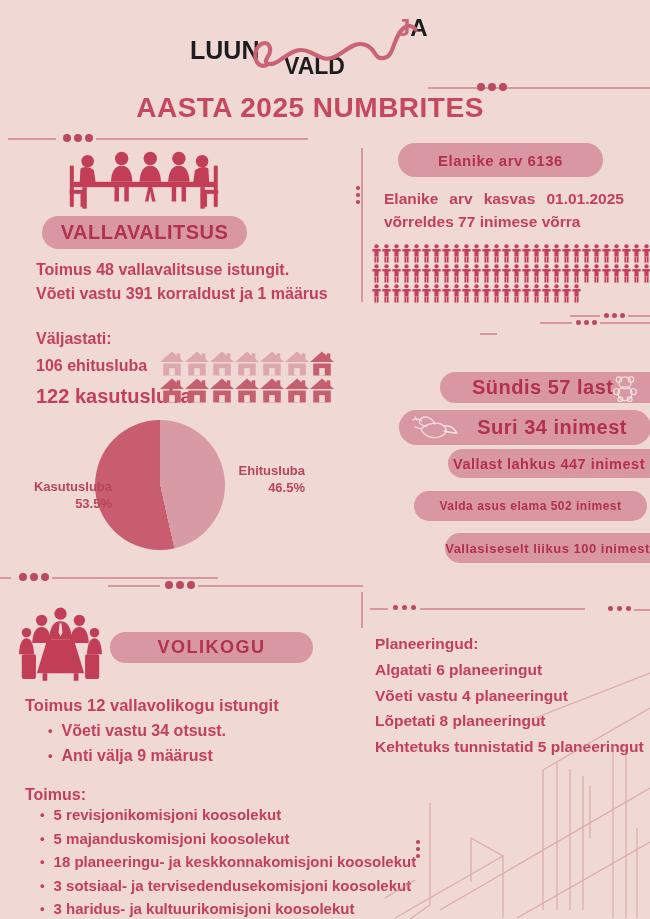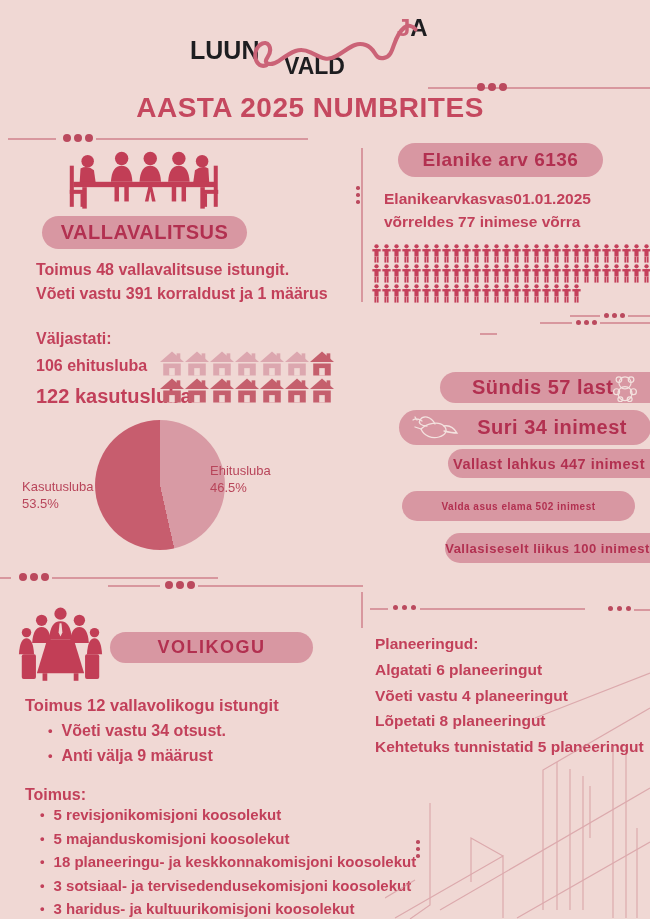--- a/index.html
+++ b/index.html
@@ -18,34 +18,34 @@
          color:#c5485f;letter-spacing:0.5px;}
   
   .pill{background:#d897a2;color:#b23050;font-weight:700;display:flex;
         align-items:center;justify-content:center;letter-spacing:0.5px;}
   .pill-round{border-radius:20px;}
   .pill-left-round{border-radius:18px 0 0 18px;}
   
   .t{font-weight:700;color:#c2405a;}
   .list-row{display:flex;align-items:flex-start;margin-bottom:6.5px;font-weight:700;color:#c2405a;}
   .bullet{margin-right:9px;font-size:13px;line-height:17px;}
-  .justify-words{display:flex;justify-content:flex-start;}
+  .justify-words{display:flex;justify-content:space-between;}
   
   .hline{position:absolute;height:1.5px;background:#d8979e;}
   .vline{position:absolute;width:1.5px;background:#d8979e;}
   .dot{position:absolute;border-radius:50%;background:#bb4a5e;}
   .d8{width:8px;height:8px;}
   .d5{width:5px;height:5px;}
   .d3{width:3.5px;height:3.5px;}
   
   .person-row{display:flex;gap:1px;height:19px;margin-bottom:1px;}
   .house-row{display:flex;gap:1px;height:25px;margin-bottom:2px;}
   
   #pie{left:95px;top:420px;width:130px;height:130px;border-radius:50%;}
-  .pie-label{text-align:left;font-size:13px;font-weight:400;color:#b8455a;line-height:17px;}
+  .pie-label{text-align:right;font-size:13px;font-weight:700;color:#b8455a;line-height:17px;}
 </style>
 </head>
 <body>
 
 <div id="canvas">
 
   <div class="abs logo-black" style="left:190px;top:36px;font-size:25px;">LUUN</div>
   <div class="abs" style="left:397px;top:14px;font-size:24px;font-weight:700;">
     <span class="logo-rose">J</span><span class="logo-black">A</span>
   </div>
@@ -136,21 +136,21 @@
     <rect x="151" y="48" width="4.5" height="15"></rect>
     <rect x="6" y="35" width="158" height="6"></rect>
     <rect x="16" y="41" width="5" height="24"></rect>
     <rect x="148" y="41" width="5" height="24"></rect>
   </svg>
 
   <div class="abs pill pill-round" style="left:42px;top:216px;width:205px;height:33px;font-size:20px;">VALLAVALITSUS</div>
   <div class="abs t" style="left:36px;top:261px;font-size:16px;">Toimus 48 vallavalitsuse istungit.</div>
   <div class="abs t" style="left:36px;top:285px;font-size:16px;">Võeti vastu 391 korraldust ja 1 määrus</div>
 
-  <div class="abs pill pill-round" style="left:398px;top:143px;width:205px;height:34px;font-size:19px;">Elanike arv 6136</div>
+  <div class="abs pill pill-round" style="left:398px;top:143px;width:205px;height:34px;font-size:15px;">Elanike arv 6136</div>
   <div class="abs t justify-words" style="left:384px;top:190px;width:240px;font-size:15.5px;">
       <span>Elanike</span>
       <span>arv</span>
       <span>kasvas</span>
       <span>01.01.2025</span>
     </div>
   <div class="abs t" style="left:384px;top:213px;font-size:15.5px;">võrreldes 77 inimese võrra</div>
   <div class="abs" style="left:372px;top:244px;" id="person-grid">
       <div class="person-row">
         <svg width="9" height="19" viewBox="0 0 10 21">
@@ -824,21 +824,21 @@
     <path d="M24 12 C20 4 12 3 9 8 C7 11 10 14 16 14"></path>
     <path d="M10 17 C16 11 28 9 33 14 C37 18 35 23 28 25 C21 27 13 24 10 17 Z"></path>
     <path d="M33 14 C38 13 43 16 46 21 C41 21 37 20 33 19"></path>
     <path d="M10 17 L4 15"></path>
     <path d="M2 8 C5 6 8 7 11 9 M4 5 L6 8"></path>
   </svg>
 
   <div class="abs pill pill-left-round" style="left:448px;top:449px;width:202px;height:29px;font-size:14.5px;">
     <span>Vallast lahkus 447 inimest</span>
   </div>
-  <div class="abs pill pill-round" style="left:402px;top:491px;width:233px;height:30px;font-size:10px;">
+  <div class="abs pill pill-round" style="left:414px;top:491px;width:233px;height:30px;font-size:12px;">
     <span>Valda asus elama 502 inimest</span>
   </div>
   <div class="abs pill pill-left-round" style="left:445px;top:533px;width:205px;height:30px;font-size:13px;">
     <span>Vallasiseselt liikus 100 inimest</span>
   </div>
 
   <svg class="abs" style="left:18px;top:605px;" width="85" height="76" viewBox="0 0 90 80" fill="#c23e56">
     <circle cx="45" cy="9" r="6.5"></circle>
     <path d="M33 36 Q34 17 45 17 Q56 17 57 36 Z"></path>
     <path d="M44 19 L46 19 L47 29 L45 33 L43 29 Z" fill="#f0d8d4"></path>

